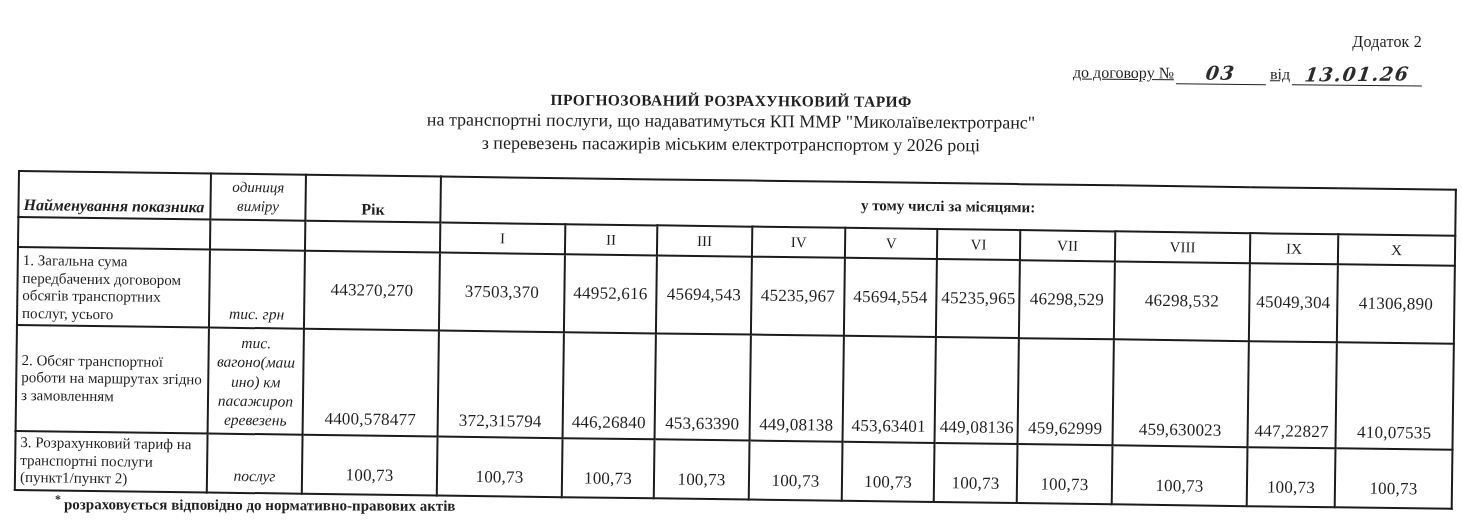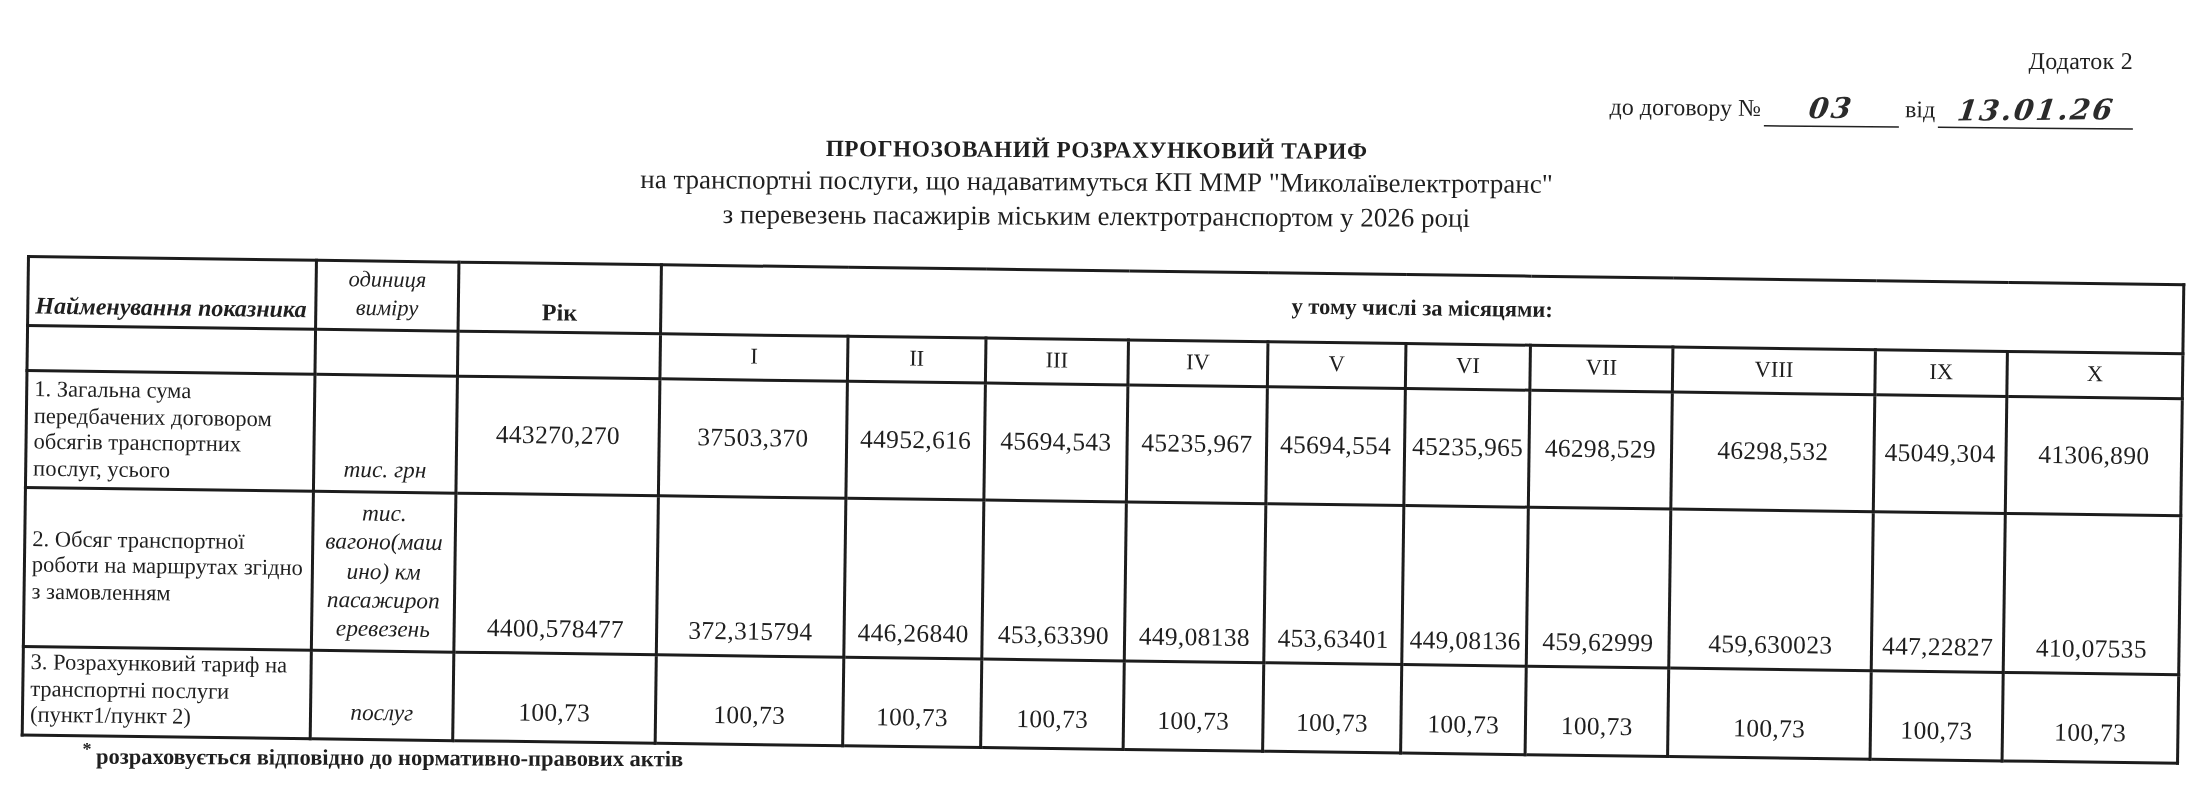--- a/index.html
+++ b/index.html
@@ -28,21 +28,21 @@
   .contract-line {
     position: absolute;
     top: 64px;
     right: 36px;
     font-size: 16px;
     white-space: nowrap;
     transform: rotate(0.5deg);
     display: flex;
     align-items: flex-end;
   }
-  .contract-line .plain { padding-bottom: 2px; }
+  .contract-line .plain { padding-bottom: 2px; text-decoration: underline; }
   .hw-slot {
     display: inline-block;
     border-bottom: 1.6px solid #222;
     text-align: center;
     margin: 0 4px 0 2px;
     line-height: 1;
     padding: 0 6px 1px 6px;
   }
   .hw-slot.num { min-width: 78px; }
   .hw-slot.date { min-width: 118px; }

